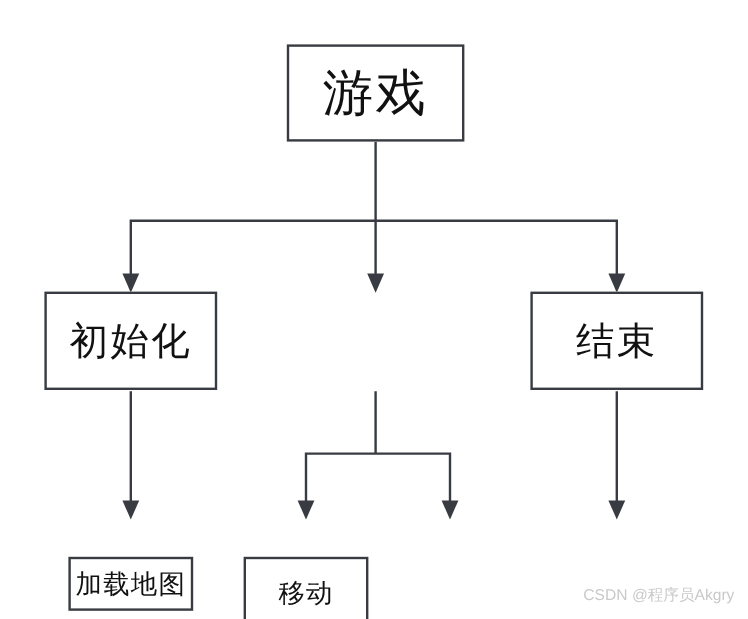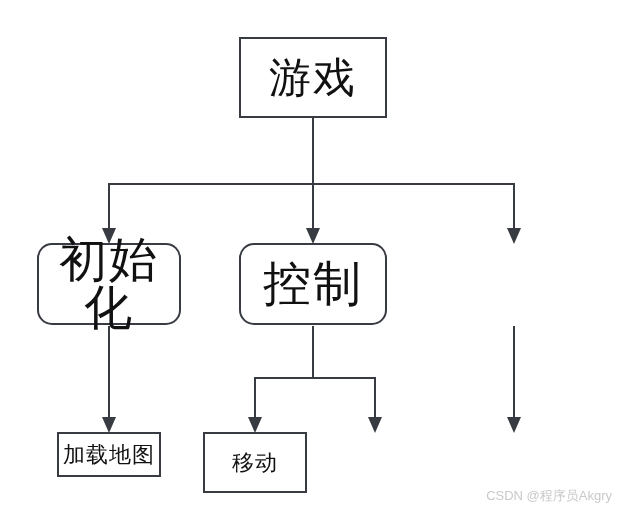--- a/index.html
+++ b/index.html
@@ -42,22 +42,22 @@
     align-items: center;
     justify-content: center;
     background: var(--box-bg);
     border: 2px solid var(--box-border);
     color: var(--text);
     text-align: center;
     line-height: 1;
     letter-spacing: 2px;
   }
   .node.lv1 { font-size: 42px; }
-  .node.lv2 { font-size: 48px; border-radius: 15px; }
-  .node.lv3 { font-size: 22px; letter-spacing: 1px; }
+  .node.lv2 { font-size: 32px; }
+  .node.lv3 { font-size: 22px; letter-spacing: 1px; margin-top: 32px; }
 
   .n-game    { left: 239px; top: 37px;  width: 148px; height: 81px; }
   .n-init    { left: 37px;  top: 243px; width: 144px; height: 82px; }
   .n-control { left: 239px; top: 243px; width: 148px; height: 82px; }
   .n-end     { left: 442px; top: 243px; width: 144px; height: 82px; }
   .n-loadmap { left: 57px;  top: 432px; width: 104px; height: 45px; }
   .n-move    { left: 203px; top: 432px; width: 104px; height: 61px; font-family: Liberation Serif, serif; }
   .n-render  { left: 323px; top: 432px; width: 104px; height: 45px; }
   .n-playani { left: 462px; top: 432px; width: 105px; height: 45px; }
 
@@ -91,18 +91,18 @@
     <polygon points="313,244 306,228 320,228"></polygon>
     <polygon points="514,244 507,228 521,228"></polygon>
     <polygon points="109,433 102,417 116,417"></polygon>
     <polygon points="255,433 248,417 262,417"></polygon>
     <polygon points="375,433 368,417 382,417"></polygon>
     <polygon points="514,433 507,417 521,417"></polygon>
   </svg>
 
   <div class="node lv1 n-game">游戏</div>
   <div class="node lv2 n-init">初始化</div>
-  <div class="node lv2 n-control">控制</div>
+  <div class="node lv2 n-end">结束</div>
   <div class="node lv3 n-loadmap">加载地图</div>
   <div class="node lv3 n-move">移动</div>
 
   <div class="watermark">CSDN @程序员Akgry</div>
 </div>
 
 </body></html>

